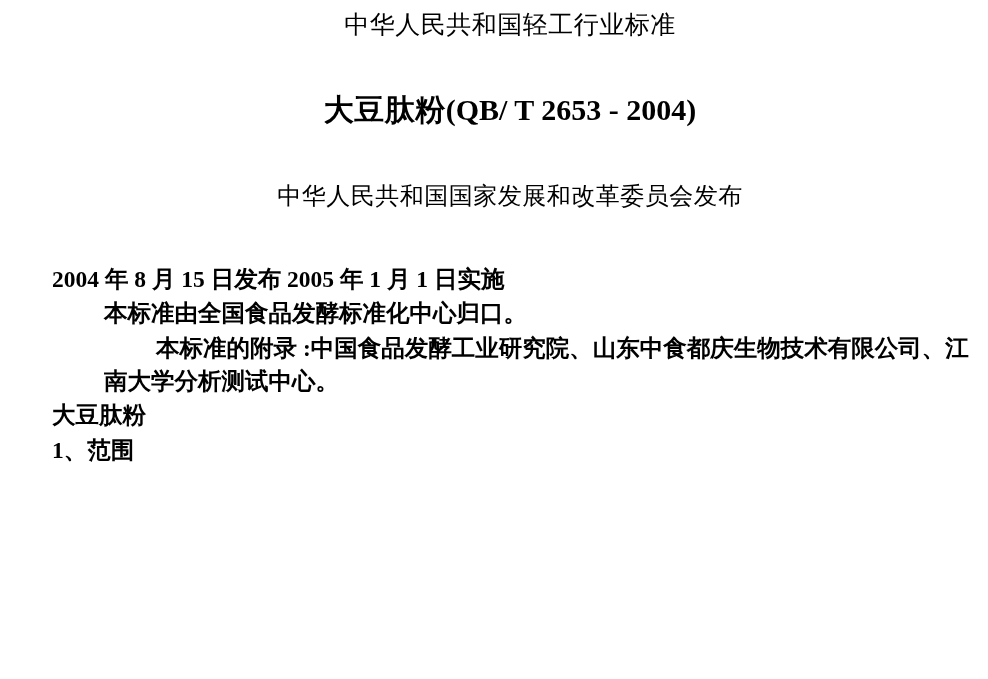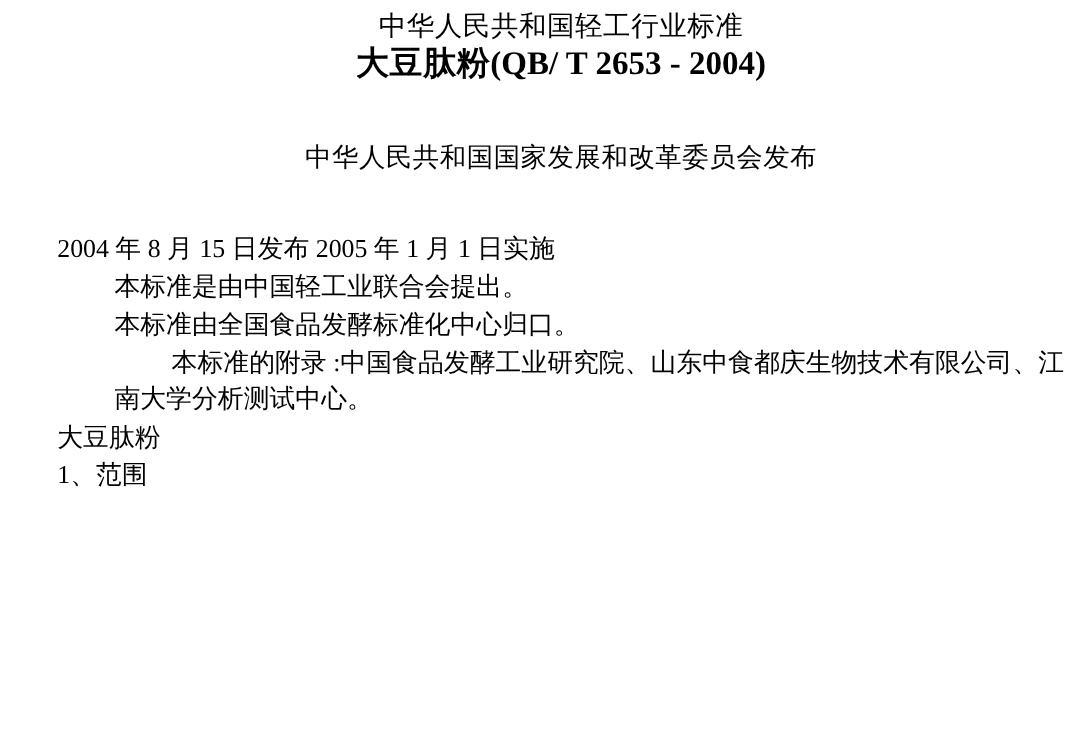--- a/index.html
+++ b/index.html
@@ -25,38 +25,40 @@
     text-align: center;
     font-size: 25px;
     line-height: 1.2;
     letter-spacing: 0.5px;
     padding-left: 32px;
   }
   .head-1 {
     margin-top: 10px;
   }
   .head-2 {
+    margin-top: 52px;
     font-size: 30px;
     font-weight: bold;
     letter-spacing: 0.5px;
   }
   .head-2 .latin {
     font-weight: bold;
     letter-spacing: 0px;
   }
   .head-3 {
     margin-top: 54px;
     font-size: 24px;
   }
   .body-block {
     margin-top: 52px;
     padding-left: 52px;
     padding-right: 8px;
     font-size: 23.5px;
     line-height: 1.42;
+    font-weight: bold;
   }
   .body-block p {
     margin: 0 0 1px 0;
     text-align: left;
     white-space: pre-wrap;
   }
   .wrap {
     margin-left: -52px;
     padding-left: 52px;
   }
@@ -74,20 +76,19 @@
   <div class="head-line head-1">中华人民共和国轻工行业标准</div>
 
   <div class="head-line head-2">
     <span>大豆肽粉</span><span class="latin">(QB/ T 2653 - 2004)</span>
   </div>
 
   <div class="head-line head-3">中华人民共和国国家发展和改革委员会发布</div>
 
   <div class="body-block">
     <p>2004 年 8 月 15 日发布 2005 年 1 月 1 日实施</p>
-    <p class="wrap">本标准是由中国轻工业联合会提出。</p>
     <p class="wrap">本标准由全国食品发酵标准化中心归口。</p>
     <p class="flow">本标准的附录 :中国食品发酵工业研究院、山东中食都庆生物技术有限公司、江南大学分析测试中心。</p>
     <p>大豆肽粉</p>
     <p>1、范围</p>
   </div>
 
 </div>
 
 </body></html>

